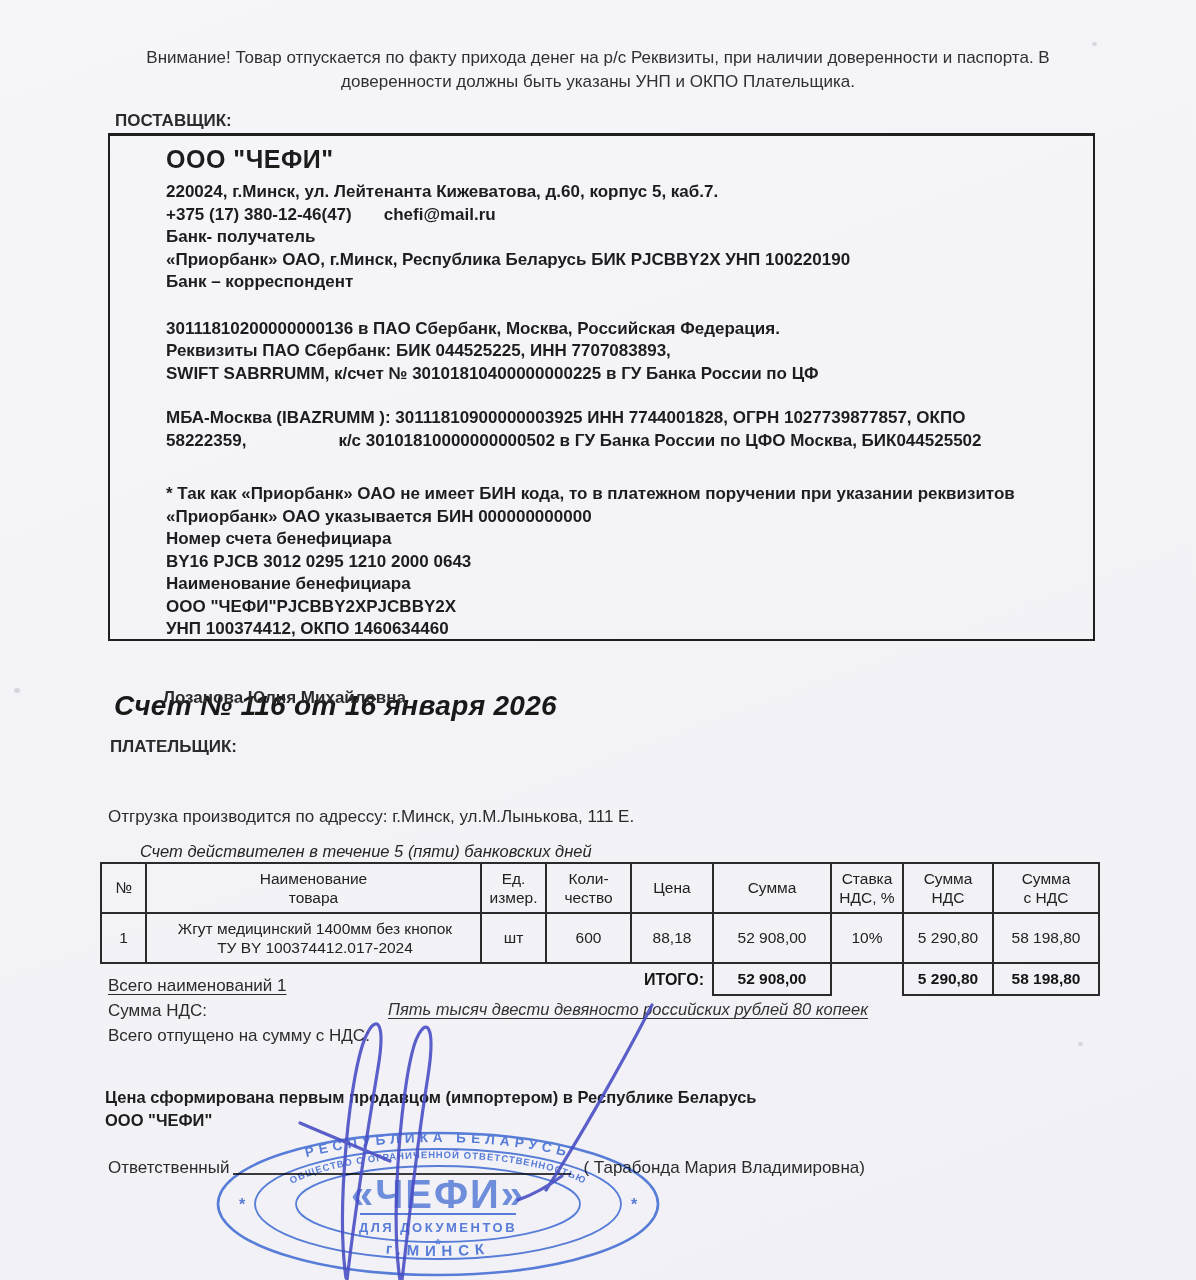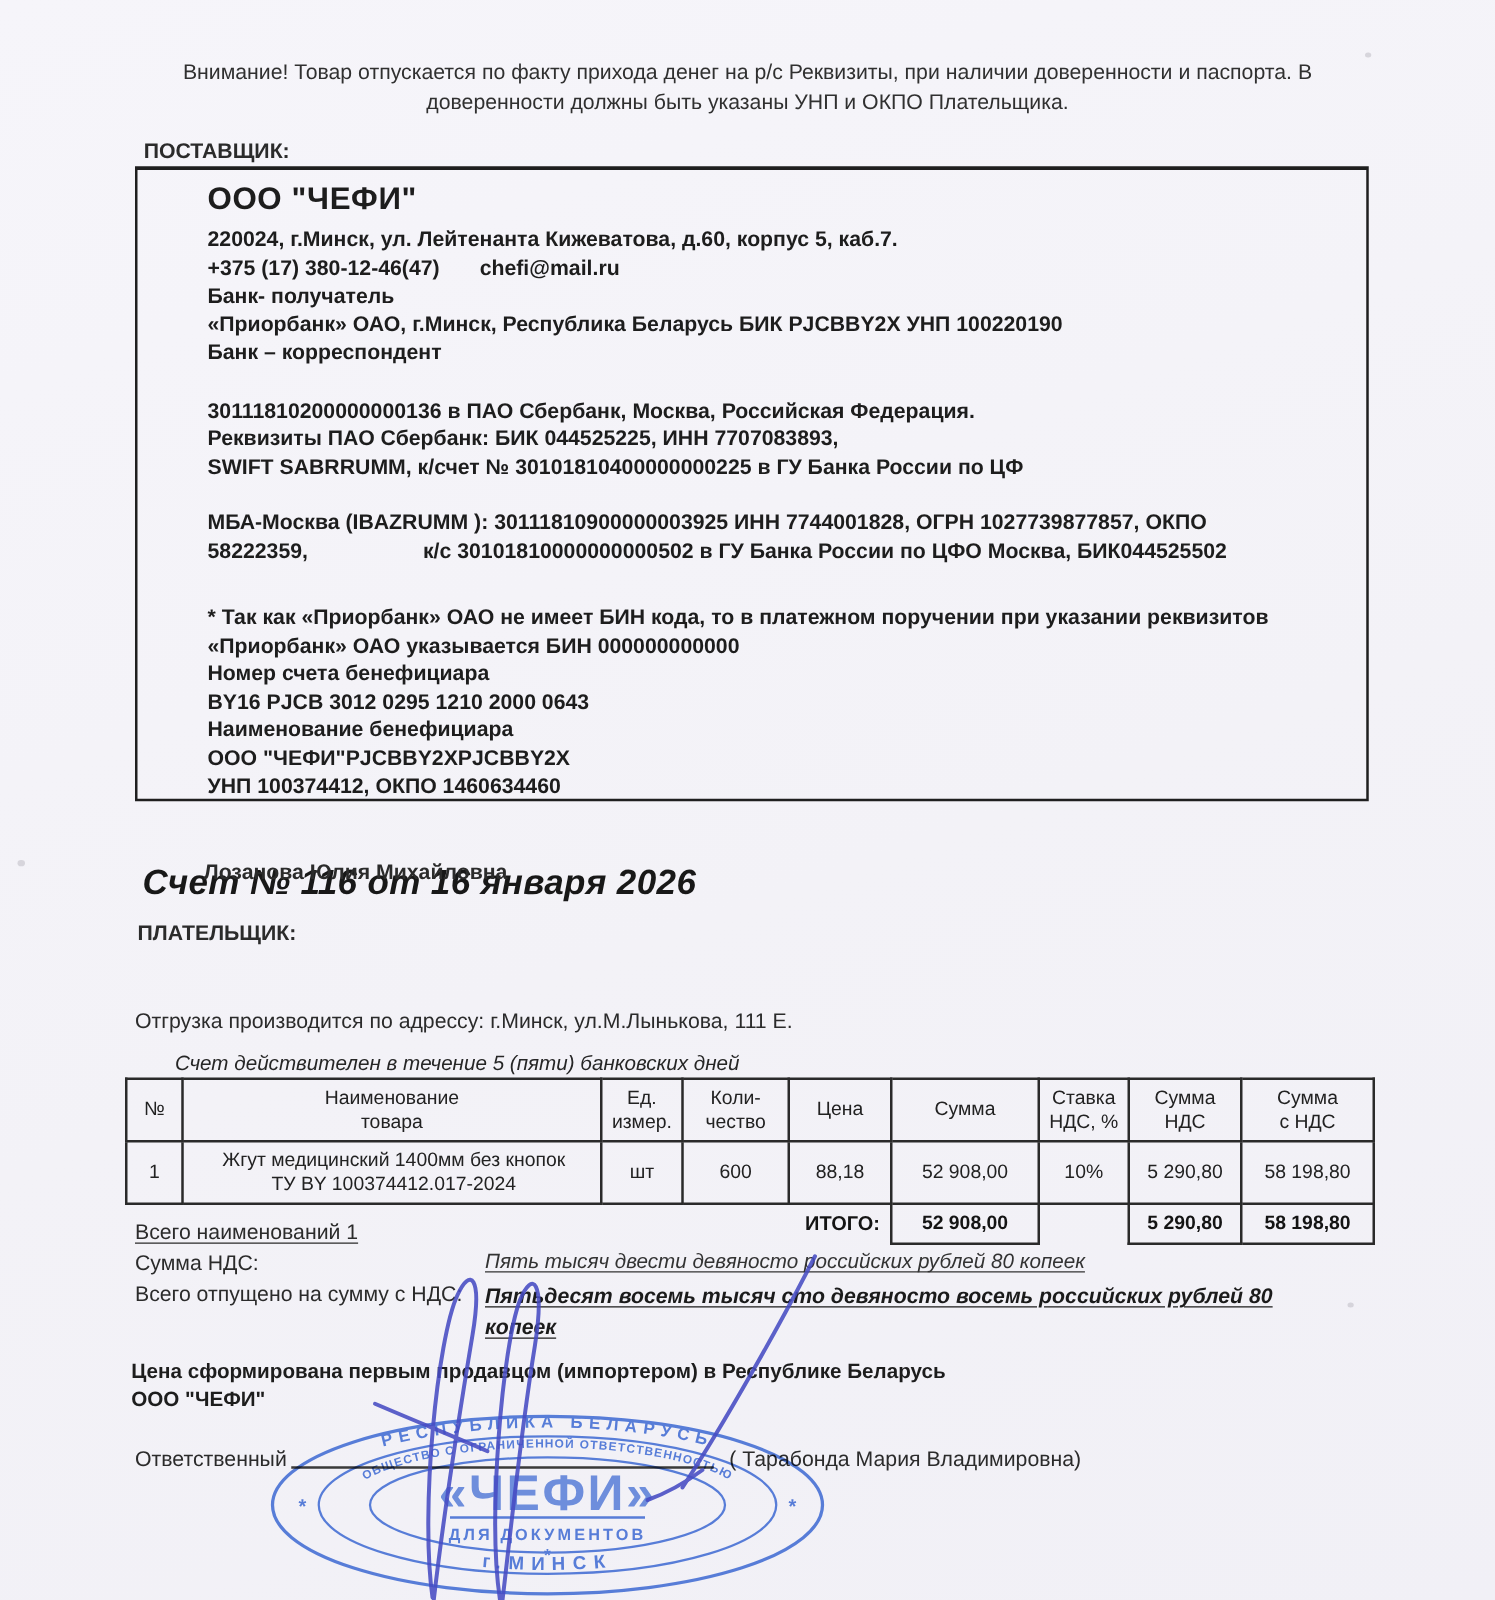--- a/index.html
+++ b/index.html
@@ -156,21 +156,20 @@
       <td class="boxed">5 290,80</td>
       <td class="boxed">58 198,80</td>
     </tr>
   </tbody>
     </table>
 
   <div class="abs items-count">Всего наименований 1</div>
   <div class="abs sum-label vat-label">Сумма НДС:</div>
   <div class="abs vat-value">Пять тысяч двести девяносто российских рублей 80 копеек</div>
   <div class="abs sum-label tot-label">Всего отпущено на сумму с НДС:</div>
-  <div class="abs tot-value">Пятьдесят восемь тысяч сто девяносто восемь российских рублей 80 копеек</div>
 
   <div class="abs price-note">
     <p>Цена сформирована первым продавцом (импортером) в Республике Беларусь</p>
     <p>ООО "ЧЕФИ"</p>
   </div>
 
   <div class="abs resp-row">
     <span>Ответственный</span>
     <span class="sig-line"></span>
     <span class="resp-name">( Тарабонда Мария Владимировна)</span>

